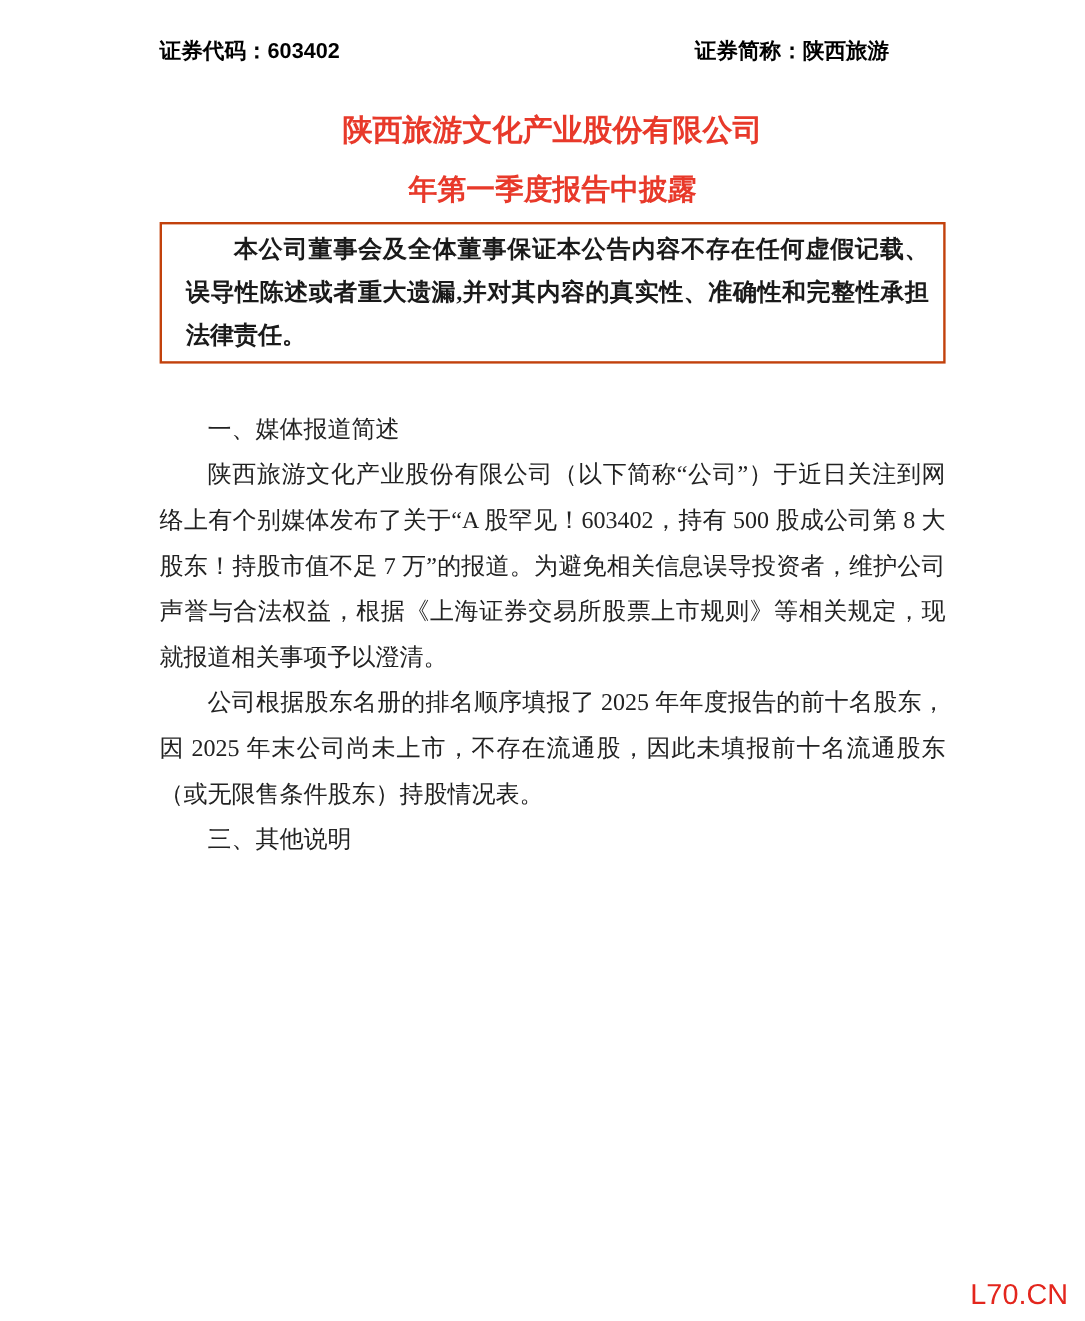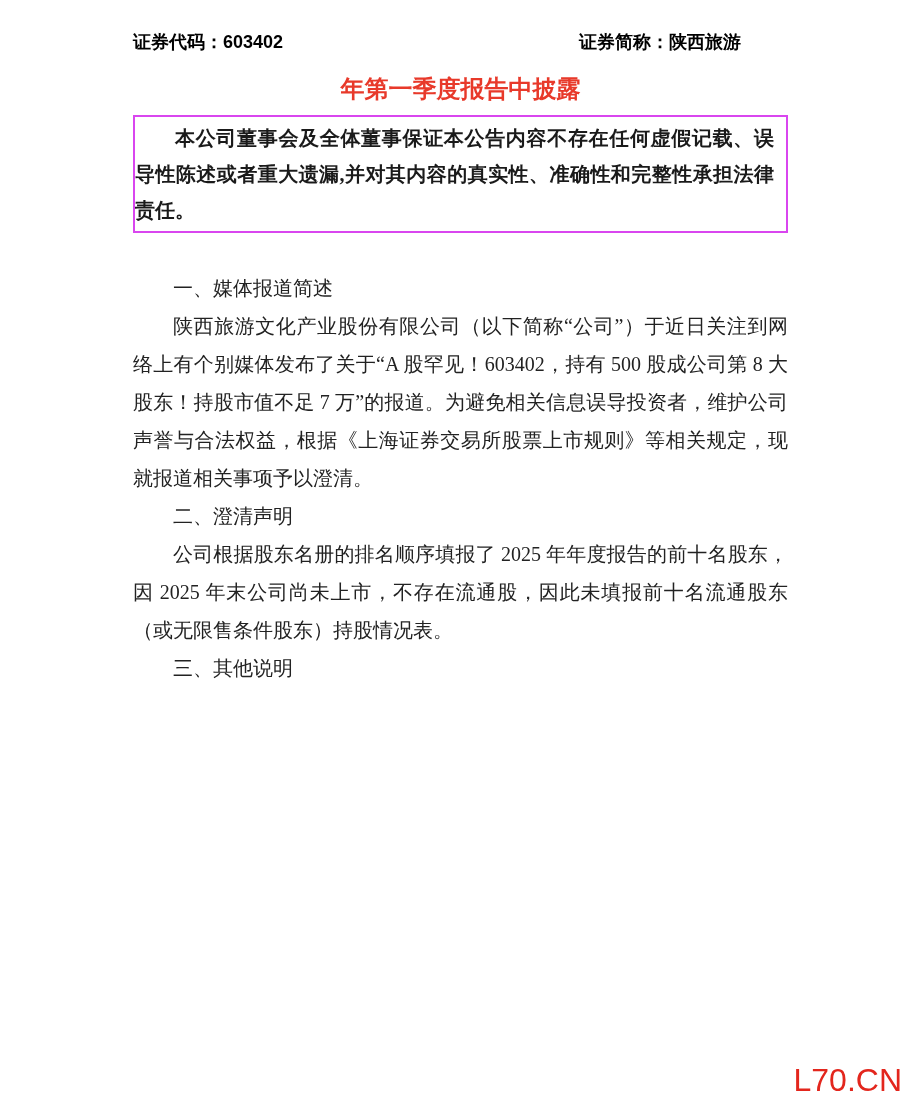--- a/index.html
+++ b/index.html
@@ -50,22 +50,22 @@
     margin:21px 0 0 0;
     text-align:center;
     font-family:"Liberation Sans","DejaVu Sans",sans-serif;
     font-weight:bold;
     font-size:24px;
     line-height:28px;
     color:var(--title-red);
   }
   .disclaimer-box{
     margin-top:12px;
-    border:2px solid #d946ef;
-    padding:3px 12px 3px 0;
+    border:2px solid #c2410c;
+    padding:3px 12px 3px 20px;
   }
   .disclaimer-box p{
     margin:0;
     font-size:20px;
     font-weight:bold;
     line-height:36px;
     text-indent:2em;
     text-align:justify;
     color:#1a1a1a;
   }
@@ -75,50 +75,50 @@
     line-height:38px;
   }
   .doc-body p{
     margin:0;
     text-indent:2em;
     text-align:justify;
     text-justify:inter-ideograph;
   }
   .watermark{
     position:absolute;
-    right:2px;
+    right:14px;
     bottom:7px;
     font-family:"Liberation Sans","DejaVu Sans",sans-serif;
-    font-size:32px;
+    font-size:24px;
     line-height:28px;
     color:var(--watermark-red);
     margin-top:35px;
   }
 </style>
 </head>
 <body>
 
 <div class="sheet">
   <div class="column">
 
     <div class="doc-header">
       <span><span>证券代码：</span><span>603402</span></span>
       <span><span>证券简称：</span><span>陕西旅游</span></span>
     </div>
 
+    <h1 class="title">陕西旅游文化产业股份有限公司</h1>
     <h2 class="subtitle">年第一季度报告中披露</h2>
 
     <div class="disclaimer-box">
       <p>本公司董事会及全体董事保证本公告内容不存在任何虚假记载、误导性陈述或者重大遗漏,并对其内容的真实性、准确性和完整性承担法律责任。</p>
     </div>
 
     <main class="doc-body">
         <p class="heading">一、媒体报道简述</p>
         <p class="paragraph">陕西旅游文化产业股份有限公司（以下简称“公司”）于近日关注到网络上有个别媒体发布了关于“A 股罕见！603402，持有 500 股成公司第 8 大股东！持股市值不足 7 万”的报道。为避免相关信息误导投资者，维护公司声誉与合法权益，根据《上海证券交易所股票上市规则》等相关规定，现就报道相关事项予以澄清。</p>
-        <p class="heading">二、澄清声明</p>
         <p class="paragraph">公司根据股东名册的排名顺序填报了 2025 年年度报告的前十名股东，因 2025 年末公司尚未上市，不存在流通股，因此未填报前十名流通股东（或无限售条件股东）持股情况表。</p>
         <p class="heading">三、其他说明</p>
       </main>
 
   </div>
 
   <div class="watermark">L70.CN</div>
 </div>
 
 </body></html>

